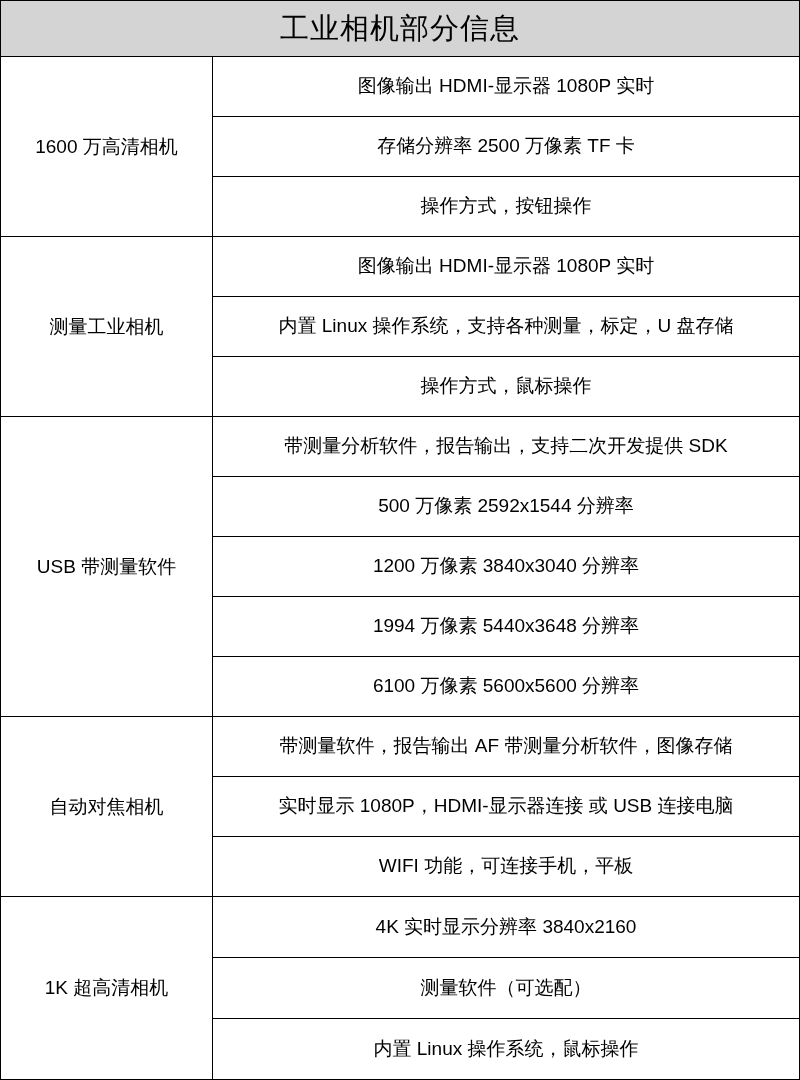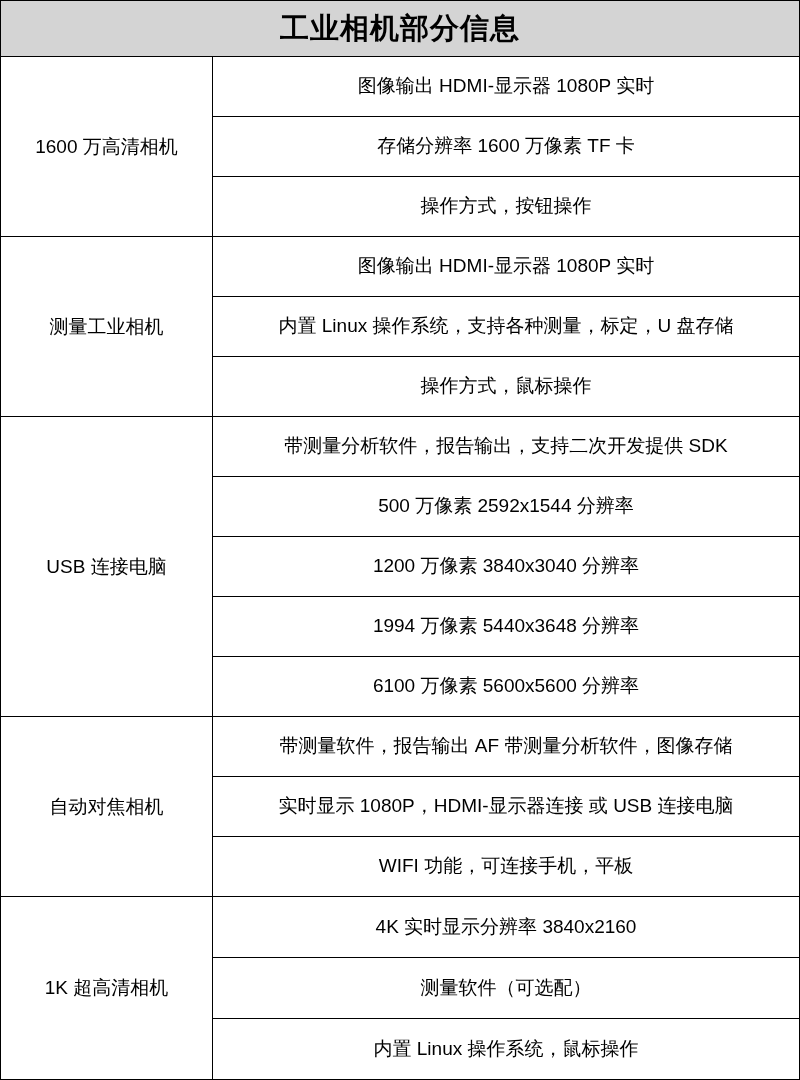--- a/index.html
+++ b/index.html
@@ -26,21 +26,21 @@
     border: 1px solid #000000;
     border-bottom: 1px solid #000000;
     background: #d4d4d4;
     display: flex;
     align-items: center;
     justify-content: center;
     box-sizing: border-box;
   }
   .title-bar .title-text {
     font-size: 29px;
-    font-weight: bold;
+    font-weight: normal;
     letter-spacing: 1px;
   }
   .table {
     flex: 1;
     border-left: 1px solid #000000;
     border-right: 1px solid #000000;
     border-bottom: 1px solid #000000;
     box-sizing: border-box;
     display: flex;
     flex-direction: column;
@@ -102,36 +102,36 @@
   <div class="title-bar">
     <span class="title-text">工业相机部分信息</span>
   </div>
 
   <div class="table">
 
     <div class="group g0">
       <div class="group-label">1600 万高清相机</div>
       <div class="rows">
         <div class="row">图像输出 HDMI-显示器 1080P 实时</div>
-        <div class="row">存储分辨率 1600 万像素 TF 卡</div>
+        <div class="row">存储分辨率 2500 万像素 TF 卡</div>
         <div class="row">操作方式，按钮操作</div>
       </div>
     </div>
 
     <div class="group g1">
       <div class="group-label">测量工业相机</div>
       <div class="rows">
         <div class="row">图像输出 HDMI-显示器 1080P 实时</div>
         <div class="row">内置 Linux 操作系统，支持各种测量，标定，U 盘存储</div>
         <div class="row">操作方式，鼠标操作</div>
       </div>
     </div>
 
     <div class="group g2">
-      <div class="group-label">USB 连接电脑</div>
+      <div class="group-label">USB 带测量软件</div>
       <div class="rows">
         <div class="row">带测量分析软件，报告输出，支持二次开发提供 SDK</div>
         <div class="row">500 万像素 2592x1544 分辨率</div>
         <div class="row">1200 万像素 3840x3040 分辨率</div>
         <div class="row">1994 万像素 5440x3648 分辨率</div>
         <div class="row">6100 万像素 5600x5600 分辨率</div>
       </div>
     </div>
 
     <div class="group g3">

